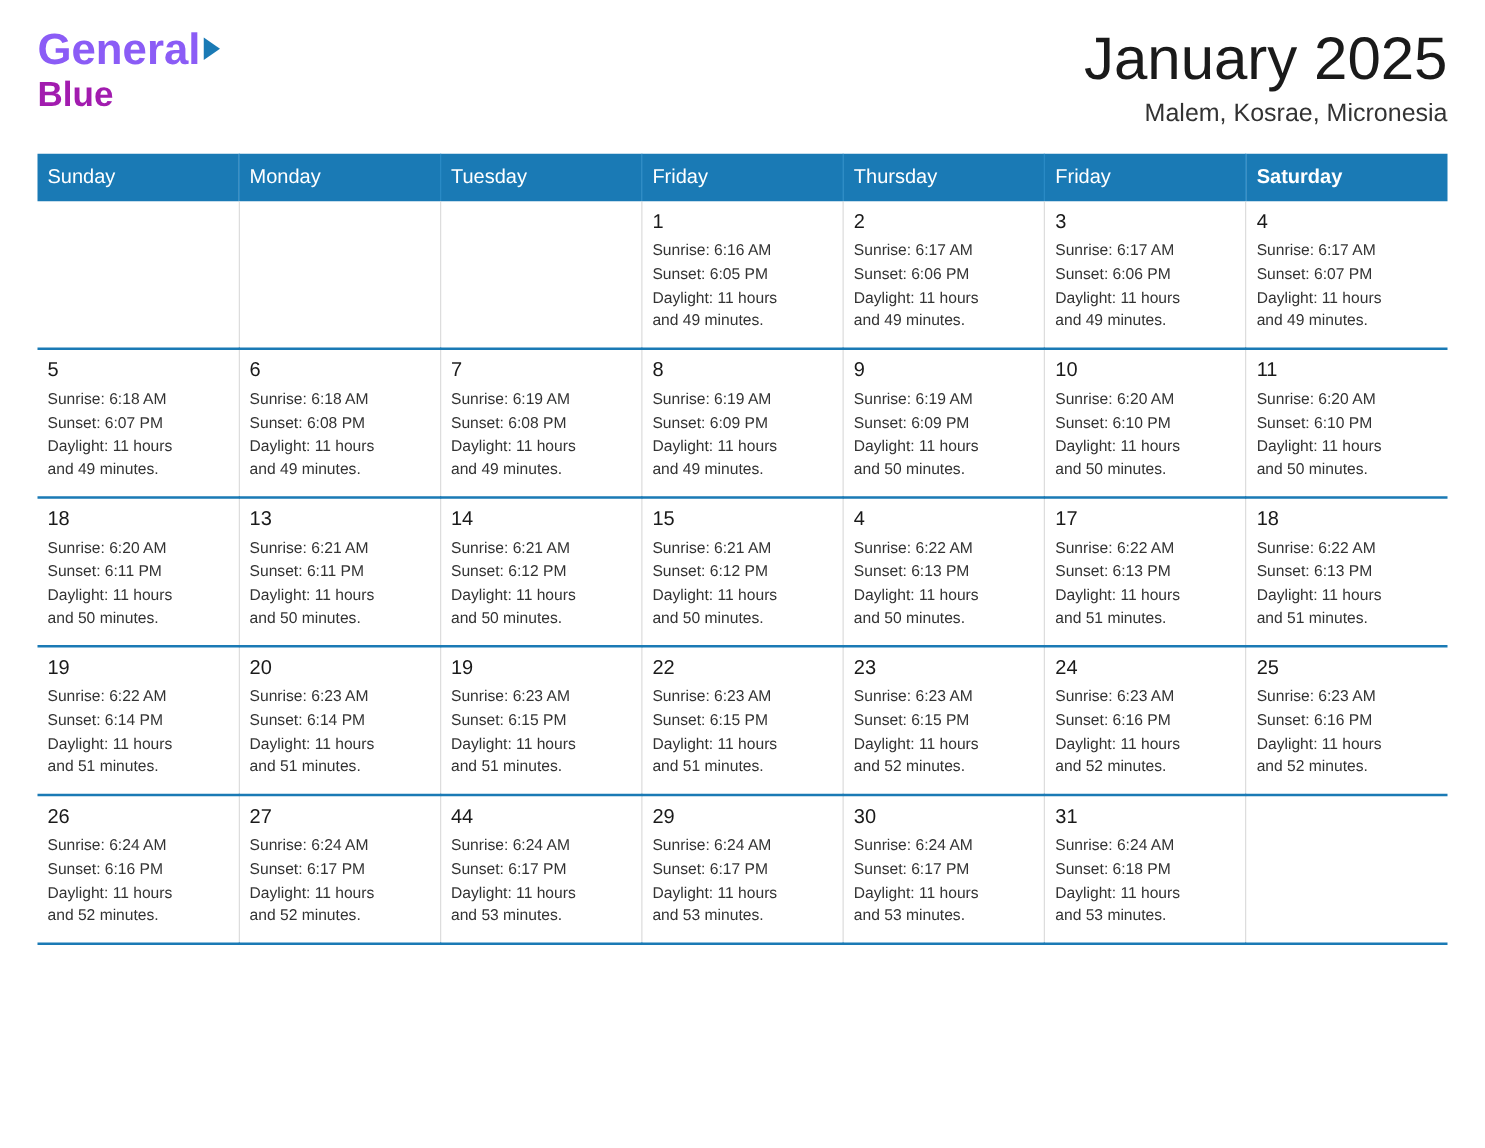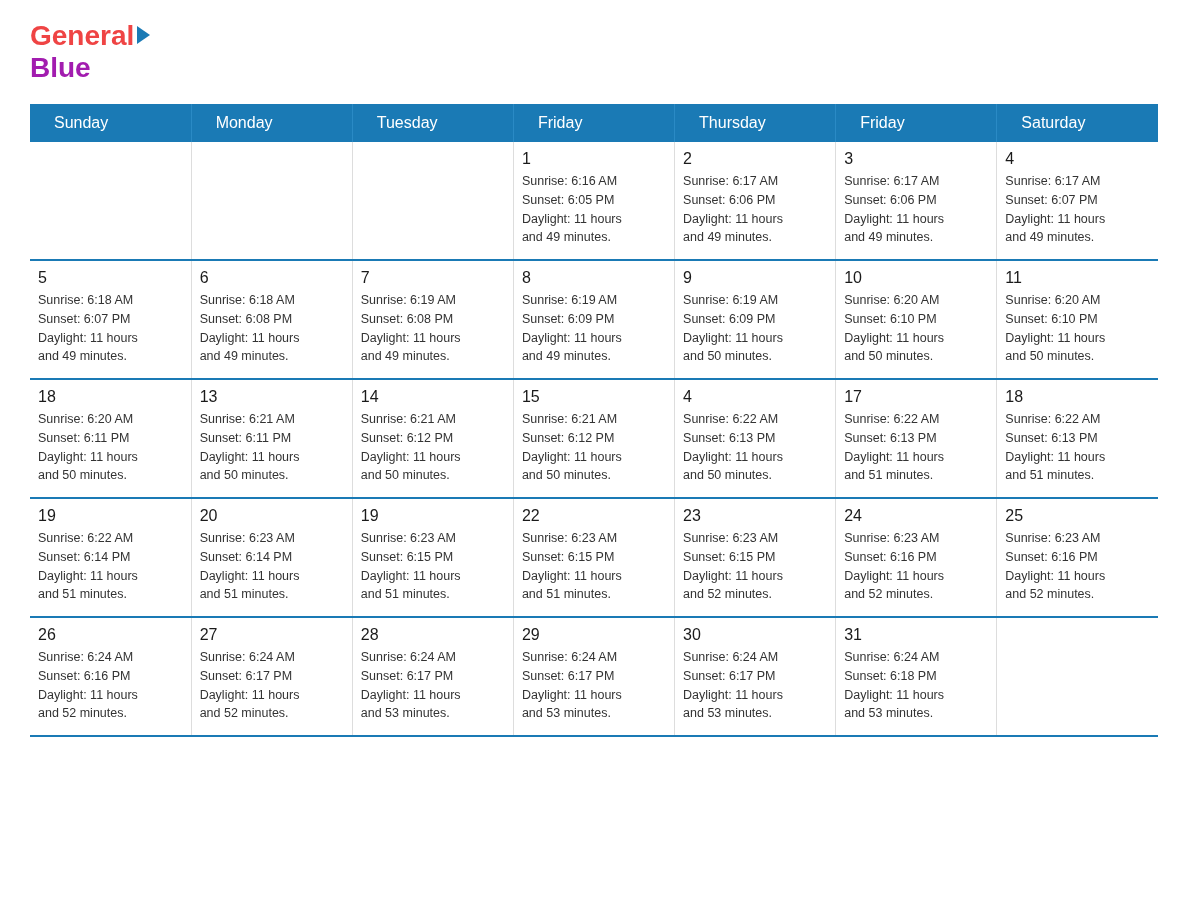--- a/index.html
+++ b/index.html
@@ -39,27 +39,27 @@
     table {
       width: 100%;
       border-collapse: collapse;
       table-layout: fixed;
     }
     thead tr {
       background-color: #1a7ab5;
       color: white;
     }
     thead th {
-      padding: 10px 24px;
+      padding: 10px 8px;
       text-align: left;
       font-size: 16px;
       font-weight: normal;
       border-right: 1px solid #2a8ac5;
     }
-    thead th:last-child { border-right: none; }
+    thead th:last-child { border-right: none; font-weight: bold; }
     tbody tr {
       border-bottom: 2px solid #1a7ab5;
     }
     tbody td {
       padding: 8px 8px 12px 8px;
       vertical-align: top;
       font-size: 13px;
       color: #333;
       border-right: 1px solid #ddd;
       height: 110px;
@@ -81,26 +81,30 @@
       display: flex;
       align-items: center;
     }
   </style>
 </head>
 <body>
 
 <div class="header">
   <div class="logo">
     <div class="logo-line1">
-      <span class="logo-general" style="font-size:28px;font-weight:bold;color:#ef4444;">General</span>
+      <span class="logo-general" style="font-size:35px;font-weight:bold;color:#8b5cf6;">General</span>
       <span style="display:inline-block;margin-left:3px;width:0;height:0;border-top:9px solid transparent;border-bottom:9px solid transparent;border-left:13px solid #1a7ab5;vertical-align:middle;position:relative;top:-1px;"></span>
     </div>
     <div>
       <span class="logo-blue">Blue</span>
     </div>
+  </div>
+  <div class="title-section">
+    <div class="page-title">January 2025</div>
+    <div class="subtitle">Malem, Kosrae, Micronesia</div>
   </div>
 </div>
 
 <table>
   <thead>
     <tr>
     <th>Sunday</th>
         <th>Monday</th>
         <th>Tuesday</th>
         <th>Friday</th>
@@ -305,21 +309,21 @@
 and 52 minutes.</div>
         </td>
         <td>
           <span class="day-number">27</span>
           <div class="day-info" style="white-space: pre-line;">Sunrise: 6:24 AM
 Sunset: 6:17 PM
 Daylight: 11 hours
 and 52 minutes.</div>
         </td>
         <td>
-          <span class="day-number">28</span>
+          <span class="day-number">44</span>
           <div class="day-info" style="white-space: pre-line;">Sunrise: 6:24 AM
 Sunset: 6:17 PM
 Daylight: 11 hours
 and 53 minutes.</div>
         </td>
         <td>
           <span class="day-number">29</span>
           <div class="day-info" style="white-space: pre-line;">Sunrise: 6:24 AM
 Sunset: 6:17 PM
 Daylight: 11 hours

